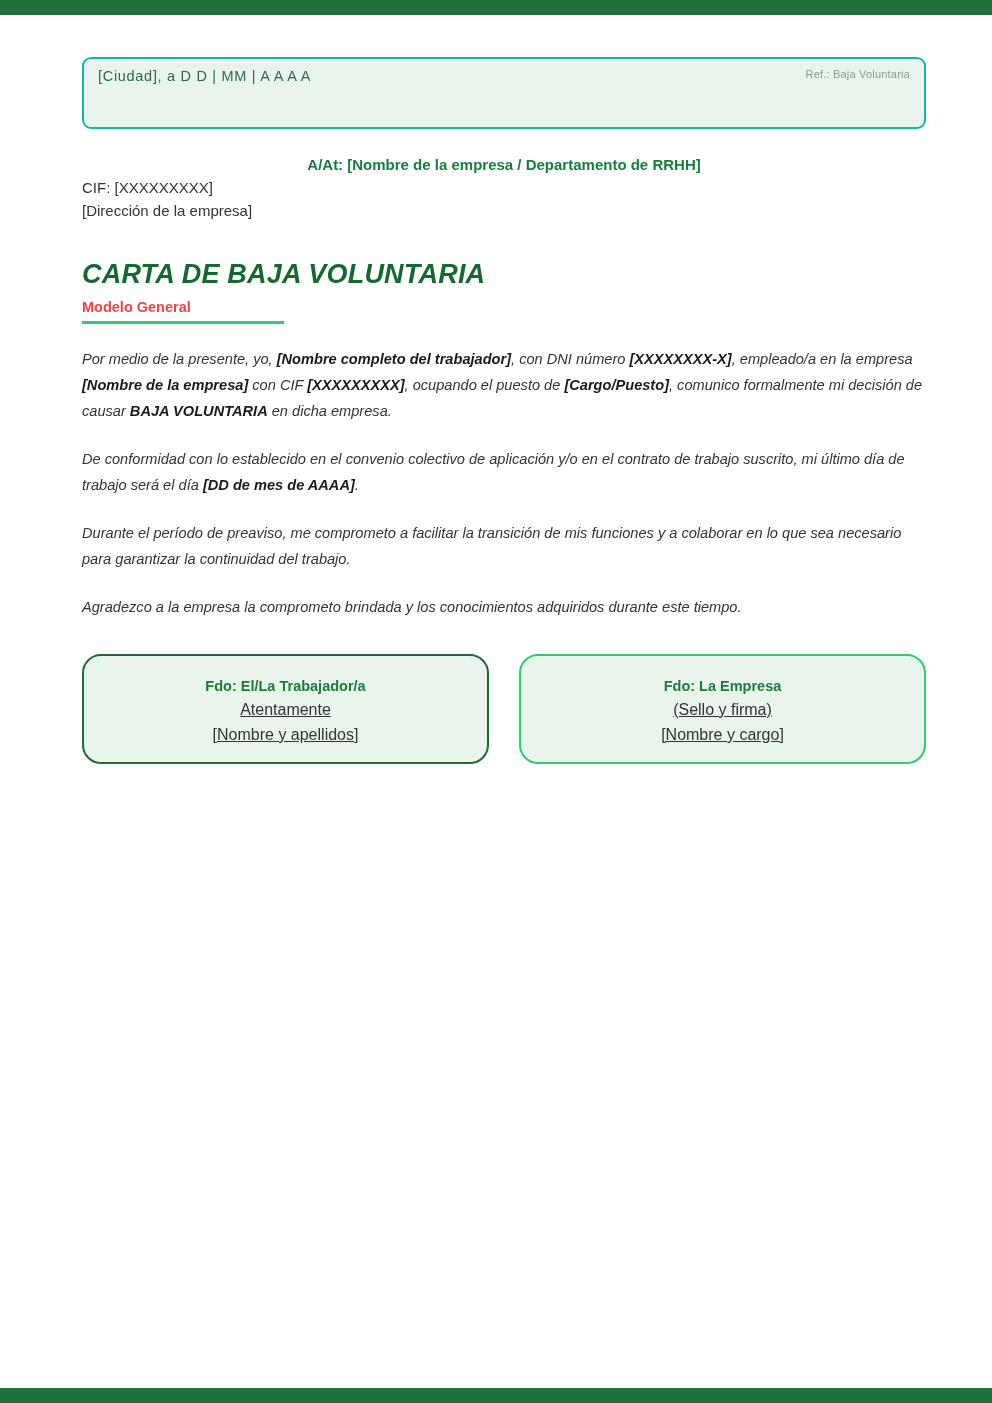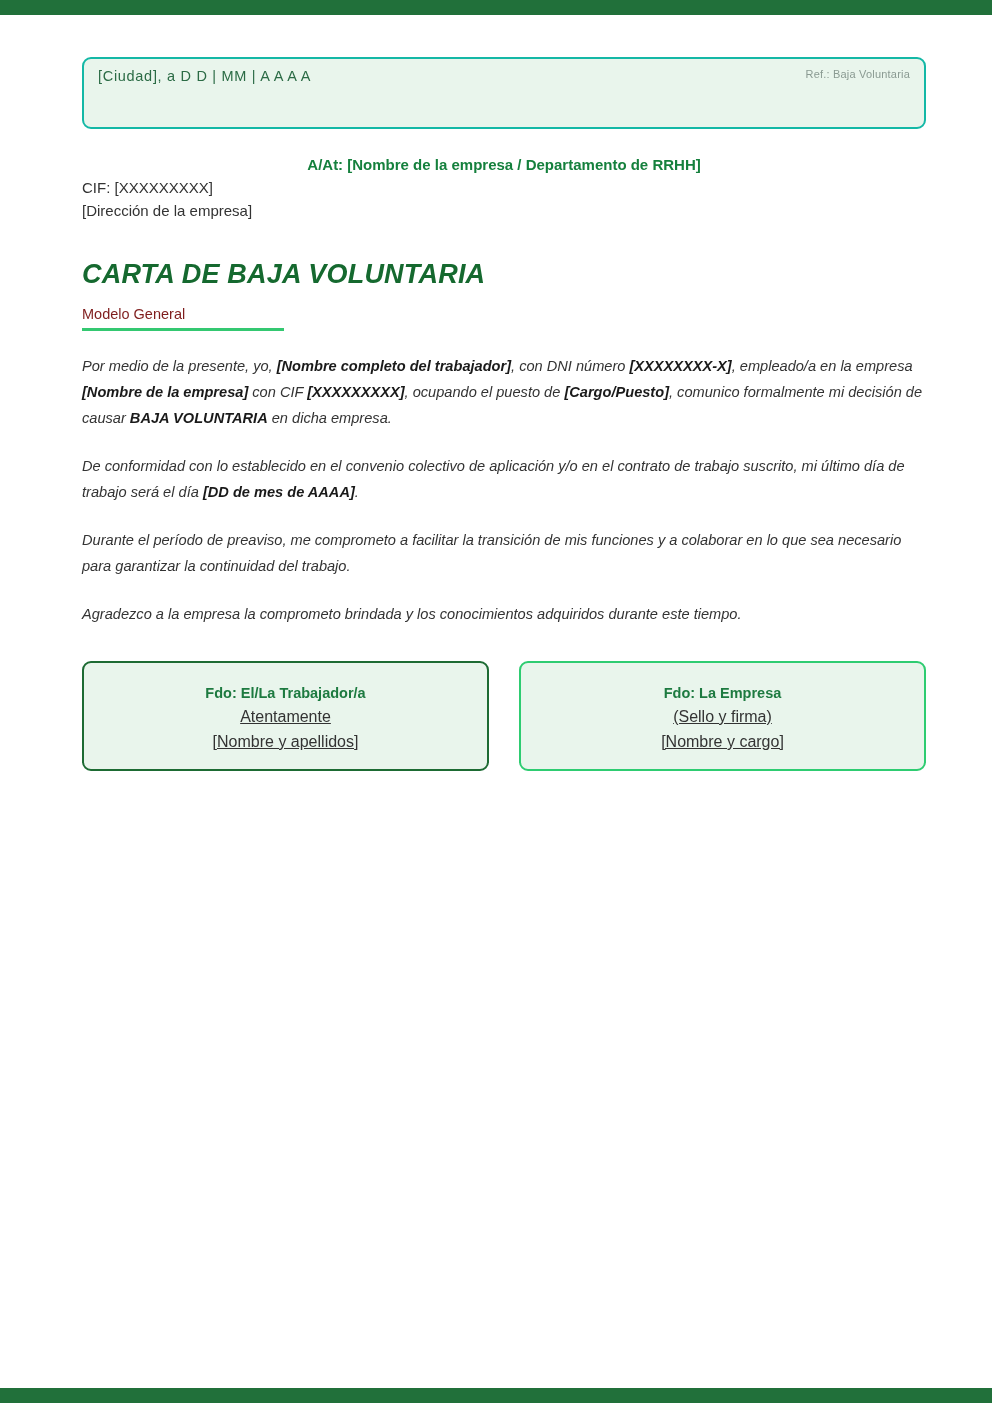--- a/index.html
+++ b/index.html
@@ -82,23 +82,24 @@
   .doc-title {
     font-size: 27px;
     font-weight: bold;
     color: #15692f;
     letter-spacing: 0.2px;
     line-height: 32px;
     font-style: italic;
   }
   .doc-subtitle {
     font-size: 14.5px;
-    color: #7f1d1d;
-    margin-top: 15px;
+    color: #ef4444;
+    margin-top: 8px;
     line-height: 18px;
+    font-weight: bold;
   }
   .title-rule {
     width: 202px;
     height: 3px;
     background: #34c871;
     margin-top: 5px;
   }
 
   
   .body-copy { margin-top: 22px; width: 846px; font-style: italic; }
@@ -114,21 +115,21 @@
   
   .sign-row {
     margin-top: 34px;
     display: flex;
     gap: 30px;
   }
   .sign-box {
     box-sizing: border-box;
     width: 407px;
     height: 110px;
-    border-radius: 9px;
+    border-radius: 19px;
     background: #e9f5ec;
     text-align: center;
     padding-top: 19px;
   }
   .sign-box.worker { border: 2px solid #1d6b33; }
   .sign-box.company { border: 2px solid #2ecc71; }
   .sign-title {
     font-size: 14.5px;
     font-weight: bold;
     color: #1d7a40;

